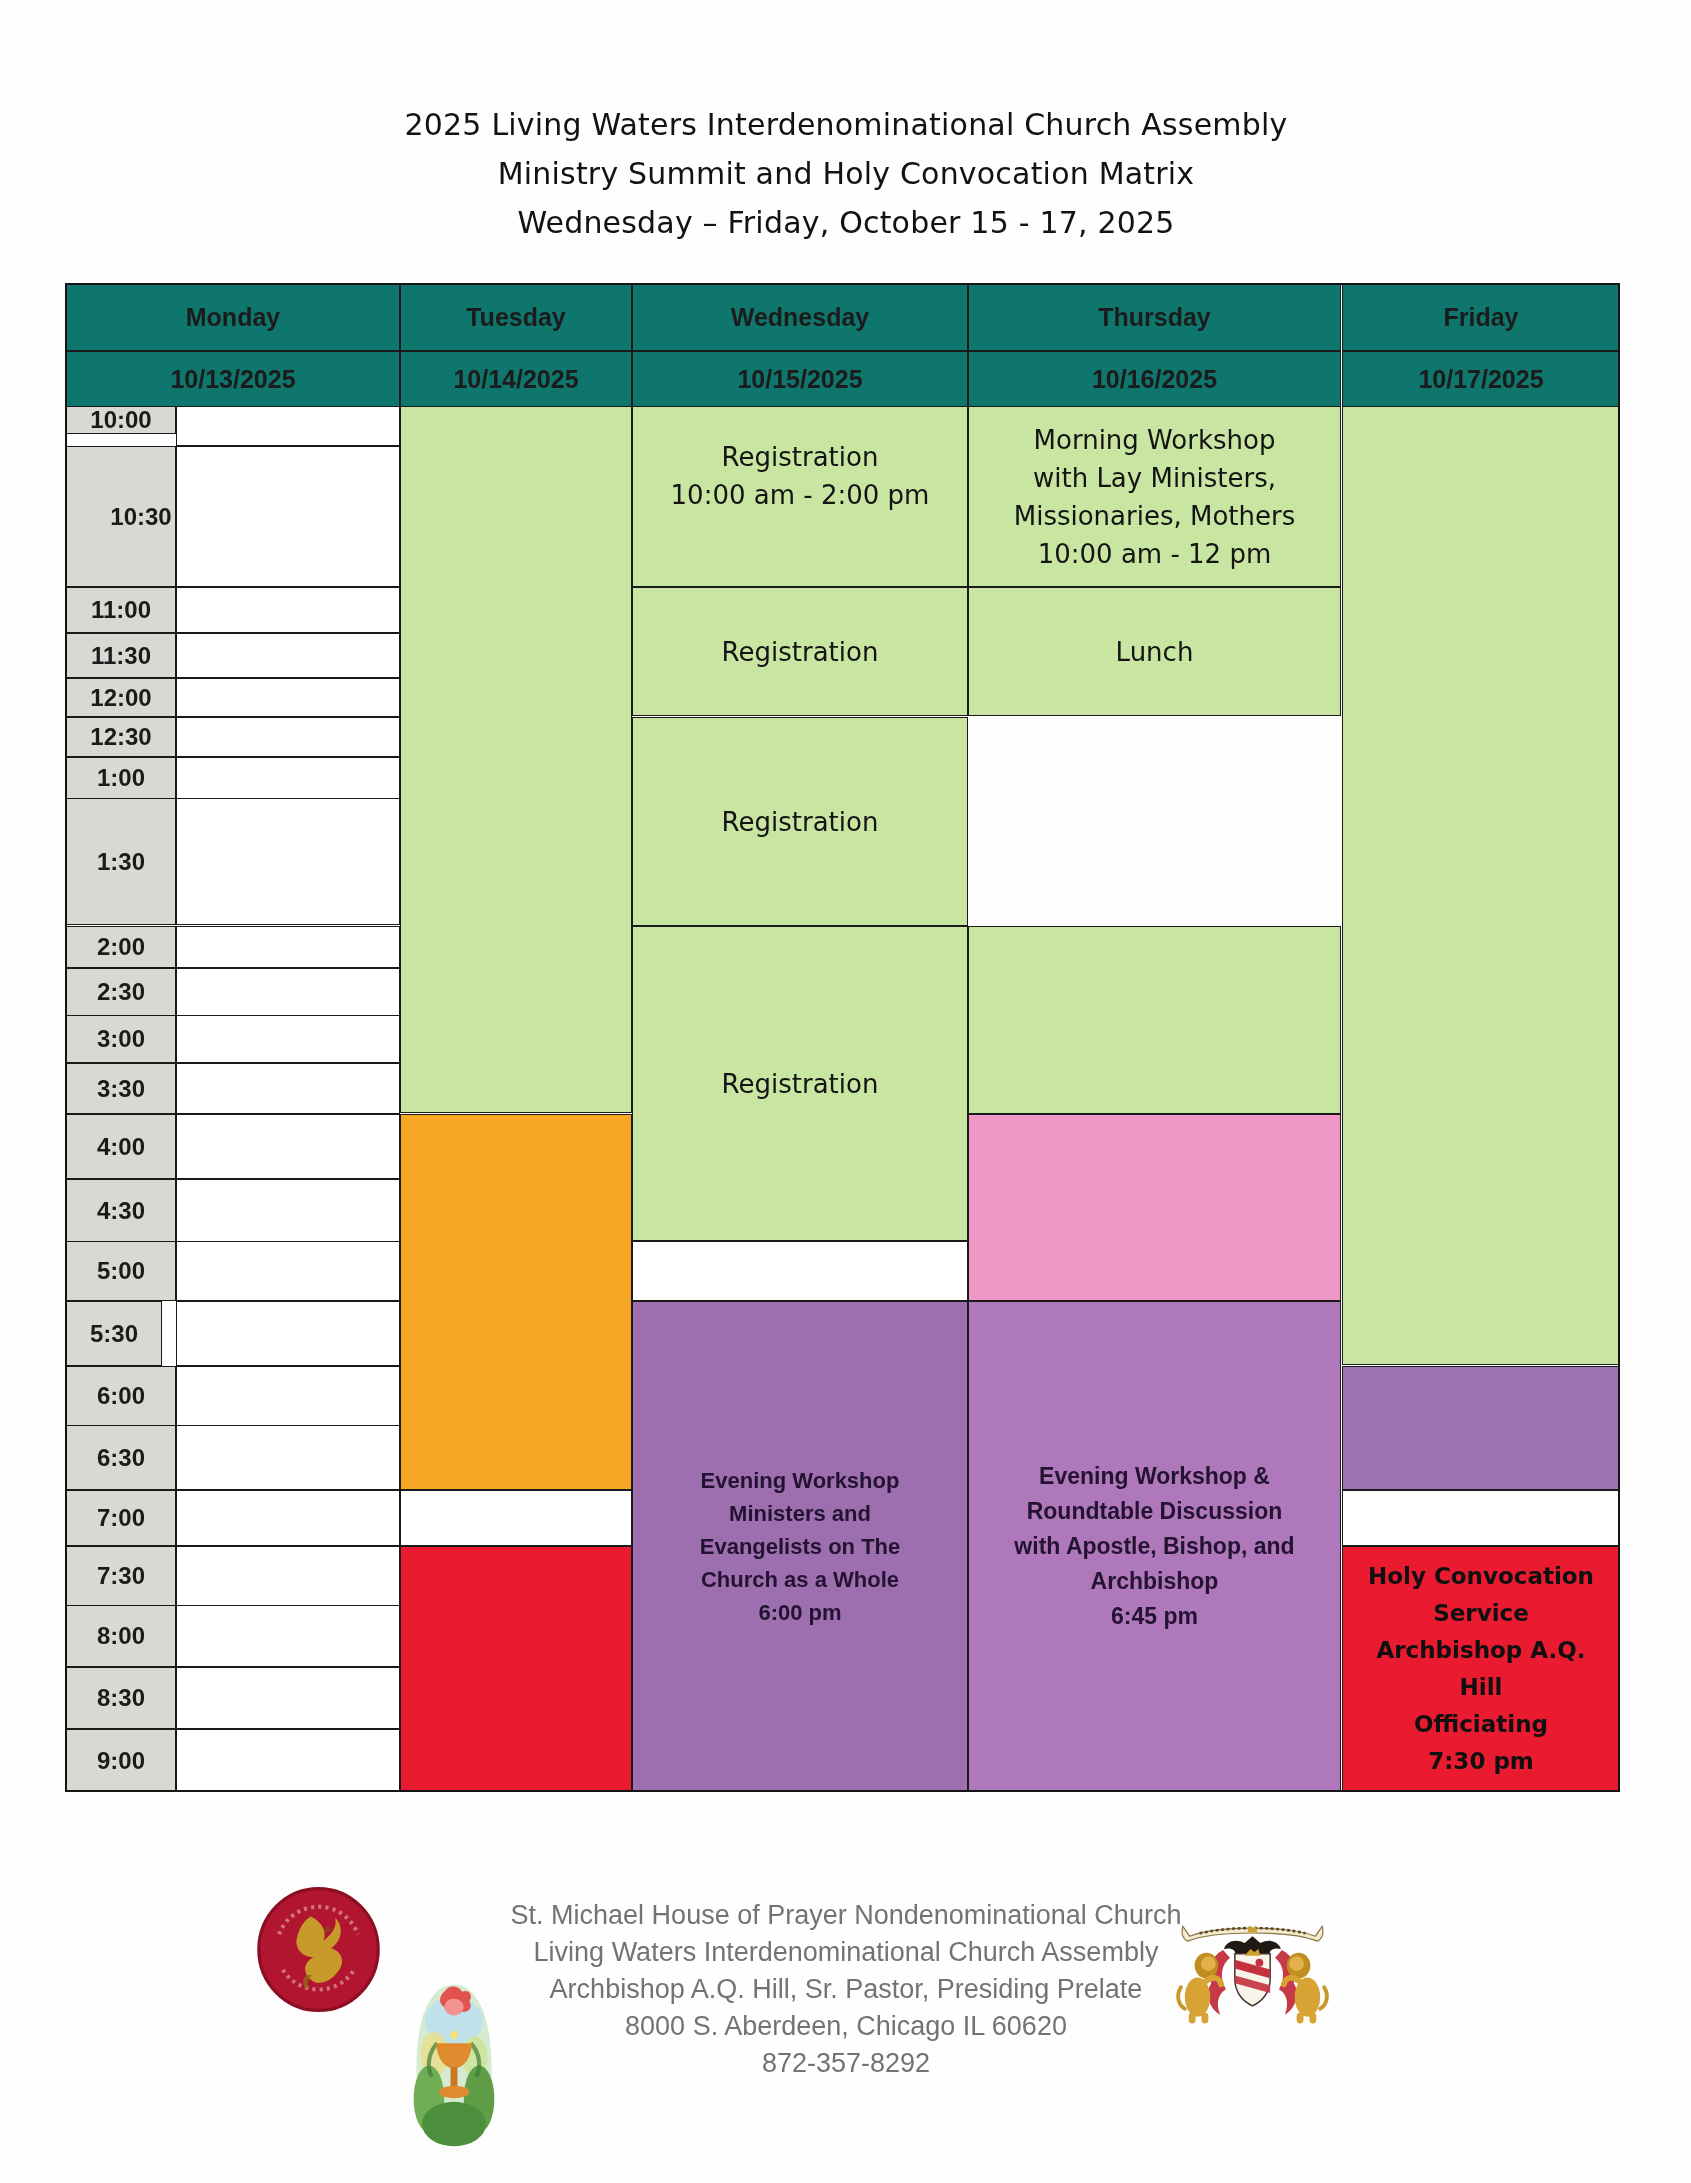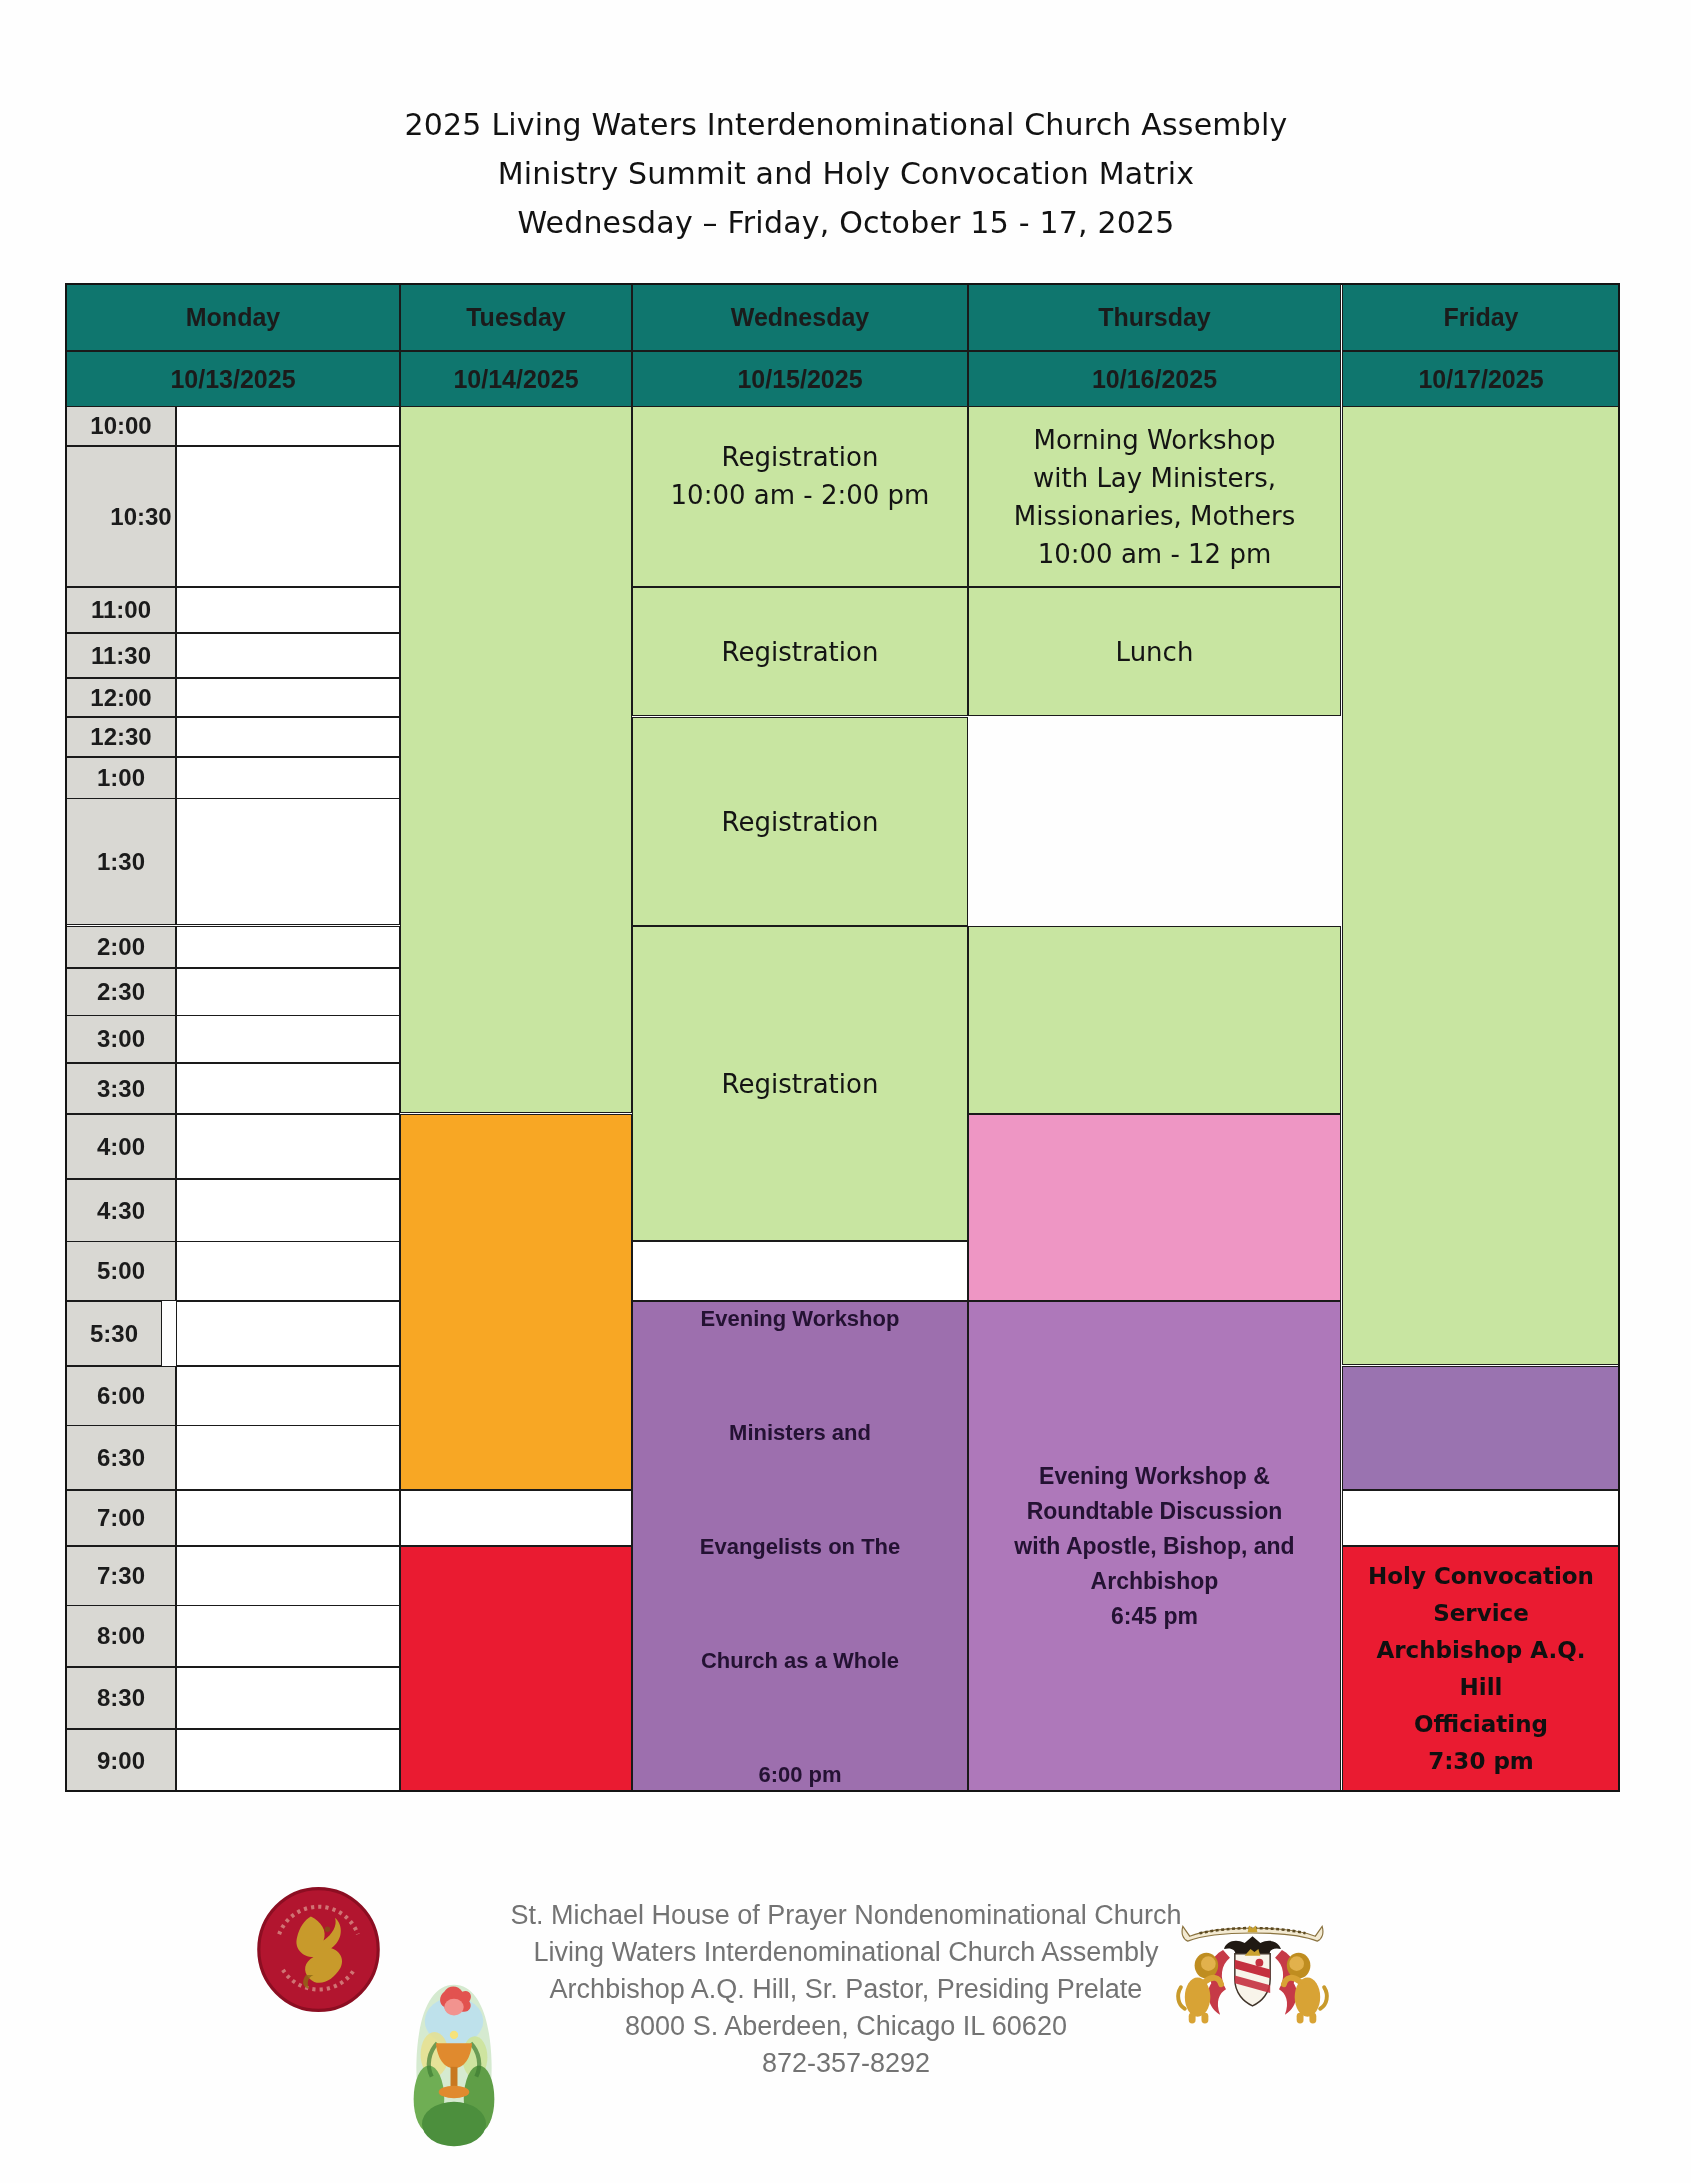--- a/index.html
+++ b/index.html
@@ -80,21 +80,21 @@
     <div class="block green" style="left:566px;top:303px;width:336px;height:129px;">
       <div class="evt">Registration</div>
     </div>
     <div class="block green" style="left:566px;top:433px;width:336px;height:209px;">
       <div class="evt">Registration</div>
     </div>
     <div class="block green" style="left:566px;top:642px;width:336px;height:315px;">
       <div class="evt">Registration</div>
     </div>
     <div class="cell white" style="left:566px;top:957px;width:336px;height:60px;"></div>
-    <div class="block purpleW" style="left:566px;top:1017px;width:336px;height:491px;justify-content:space-between;">
+    <div class="block purpleW" style="left:566px;top:1017px;width:336px;height:491px;">
       <div class="boldW">Evening Workshop</div>
       <div class="boldW">Ministers and</div>
       <div class="boldW">Evangelists on The</div>
       <div class="boldW">Church as a Whole</div>
       <div class="boldW">6:00 pm</div>
     </div>
 
     <div class="block green" style="left:902px;top:122px;width:373px;height:181px;">
       <div class="evt">Morning Workshop</div>
       <div class="evt">with Lay Ministers,</div>
@@ -120,21 +120,21 @@
     <div class="block redbg" style="left:1276px;top:1262px;width:278px;height:246px;">
       <div class="boldR">Holy Convocation</div>
       <div class="boldR">Service</div>
       <div class="boldR">Archbishop A.Q.</div>
       <div class="boldR">Hill</div>
       <div class="boldR">Officiating</div>
       <div class="boldR">7:30 pm</div>
     </div>
 
     <div class="frame"></div>
-  <div class="cell time" style="left: 0px; top: 122px; width: 110px; height: 40px;">10:00</div>
+  <div class="cell time" style="left: 0px; top: 122px; width: 110px; height: 28px;">10:00</div>
       <div class="cell white" style="left: 110px; top: 122px; width: 224px; height: 40px;"></div>
       <div class="cell time" style="left: 0px; top: 162px; width: 110px; height: 141px; padding-left: 40px;">10:30</div>
       <div class="cell white" style="left: 110px; top: 162px; width: 224px; height: 141px;"></div>
       <div class="cell time" style="left: 0px; top: 303px; width: 110px; height: 46px;">11:00</div>
       <div class="cell white" style="left: 110px; top: 303px; width: 224px; height: 46px;"></div>
       <div class="cell time" style="left: 0px; top: 349px; width: 110px; height: 45px;">11:30</div>
       <div class="cell white" style="left: 110px; top: 349px; width: 224px; height: 45px;"></div>
       <div class="cell time" style="left: 0px; top: 394px; width: 110px; height: 39px;">12:00</div>
       <div class="cell white" style="left: 110px; top: 394px; width: 224px; height: 39px;"></div>
       <div class="cell time" style="left: 0px; top: 433px; width: 110px; height: 40px;">12:30</div>

